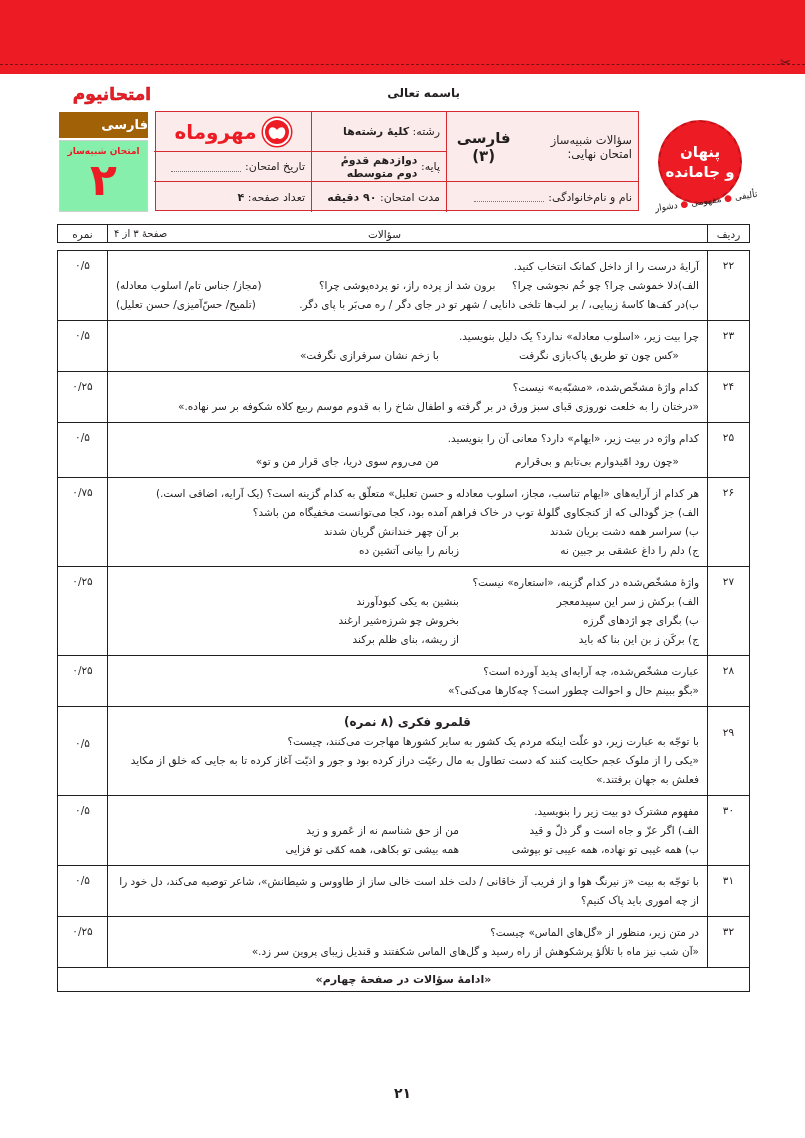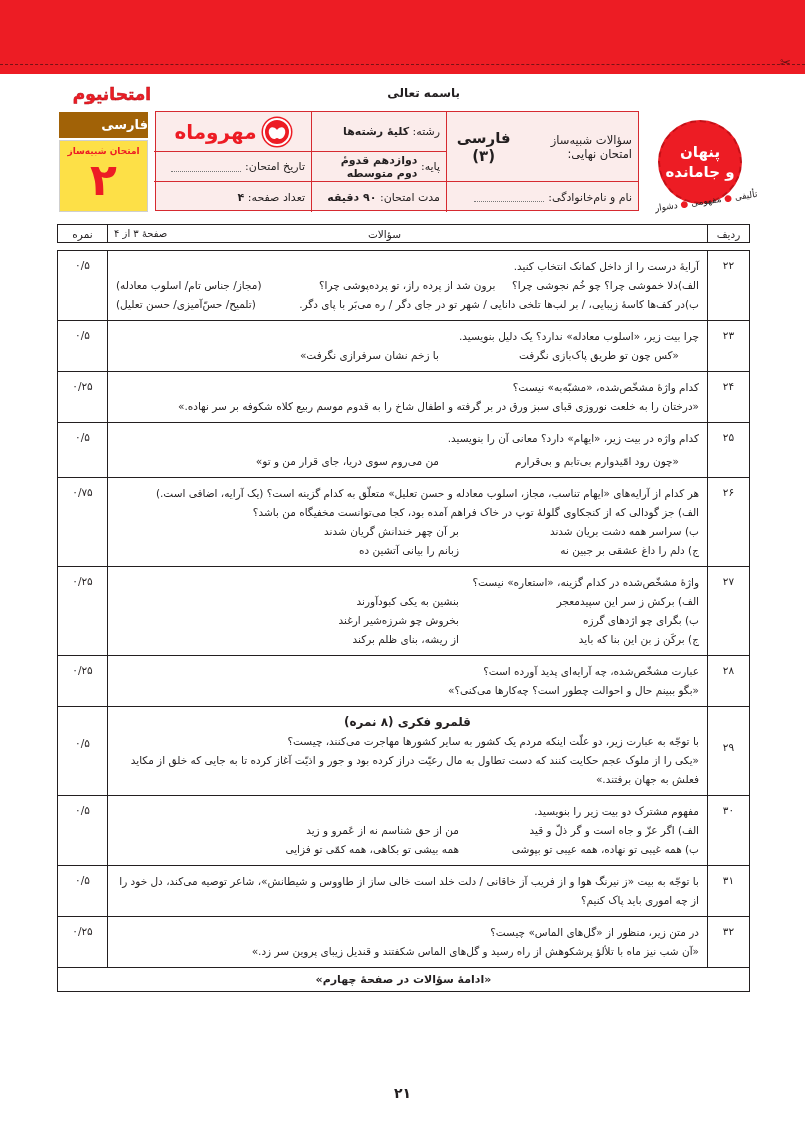--- a/index.html
+++ b/index.html
@@ -6,21 +6,21 @@
   body { width: 805px; height: 1138px; background: #ffffff; font-family: "DejaVu Sans", sans-serif; color: #231f20; position: relative; overflow: hidden; }
   .topband { position: absolute; left: 0; top: 0; width: 805px; height: 74px; background: #ed1c24; }
   .cutline { position: absolute; left: 0; top: 64px; width: 805px; border-top: 1px dashed #7a1215; }
   .scissors { position: absolute; right: 14px; top: 56px; font-size: 13px; color: #5a1012; line-height: 14px; }
 
   .basmeh { position: absolute; left: 350px; top: 86px; width: 110px; text-align: right; font-size: 12px; font-weight: bold; direction: rtl; }
 
   
   .brand-title { position: absolute; left: 66px; top: 84px; width: 92px; text-align: center; font-size: 17px; font-weight: bold; color: #ed1c24; direction: rtl; letter-spacing: -0.5px; -webkit-text-stroke: 0.5px #b5121b; }
   .brand-subject { position: absolute; left: 59px; top: 112px; width: 89px; height: 26px; background: #a16207; color: #fff; font-size: 13px; font-weight: bold; text-align: right; line-height: 26px; direction: rtl; }
-  .brand-box { position: absolute; left: 59px; top: 140px; width: 89px; height: 72px; background: #fde047; border: 1px solid #cfcfcf; text-align: center; direction: rtl; }
+  .brand-box { position: absolute; left: 59px; top: 140px; width: 89px; height: 72px; background: #86efac; border: 1px solid #cfcfcf; text-align: center; direction: rtl; }
   .brand-box .lbl { font-size: 9px; color: #ed1c24; margin-top: 5px; font-weight: bold; }
   .brand-box .num { font-size: 44px; color: #ed1c24; font-weight: bold; line-height: 48px; }
 
   
   .info { position: absolute; left: 155px; top: 111px; width: 484px; height: 100px; border: 1.5px solid #d62a30; background: #fbeceb; direction: rtl; display: grid;
           grid-template-columns: 192px 135px 157px; grid-template-rows: 40px 30px 30px; }
   .info > div { border-left: 1.2px solid #d62a30; border-bottom: 1.2px solid #d62a30; display: flex; align-items: center; padding: 0 6px; font-size: 11px; }
   .info .c-title { grid-row: 1 / span 2; grid-column: 1; flex-direction: row; justify-content: center; gap: 6px; }
   .info .c-title .t1 { font-size: 11.5px; }
   .info .c-title .t2 { font-size: 15px; font-weight: bold; text-align: center; }
@@ -221,21 +221,21 @@
   <tr>
     <td class="col-num">۲۸</td>
     <td class="col-q">
       <div>عبارت مشخّص‌شده، چه آرایه‌ای پدید آورده است؟</div>
       <div>«بگو ببینم حال و احوالت چطور است؟ چه‌کارها می‌کنی؟»</div>
     </td>
     <td class="col-score">۰/۲۵</td>
   </tr>
 
   <tr>
-    <td class="col-num" style="padding-top:34px">۲۹</td>
+    <td class="col-num" style="padding-top:19px">۲۹</td>
     <td class="col-q">
       <div class="sec-title">قلمرو فکری (۸ نمره)</div>
       <div>با توجّه به عبارت زیر، دو علّت اینکه مردم یک کشور به سایر کشورها مهاجرت می‌کنند، چیست؟</div>
       <div>«یکی را از ملوک عجم حکایت کنند که دست تطاول به مال رعیّت دراز کرده بود و جور و اذیّت آغاز کرده تا به جایی که خلق از مکاید فعلش به جهان برفتند.»</div>
     </td>
     <td class="col-score" style="padding-top:30px">۰/۵</td>
   </tr>
 
   <tr>
     <td class="col-num">۳۰</td>

